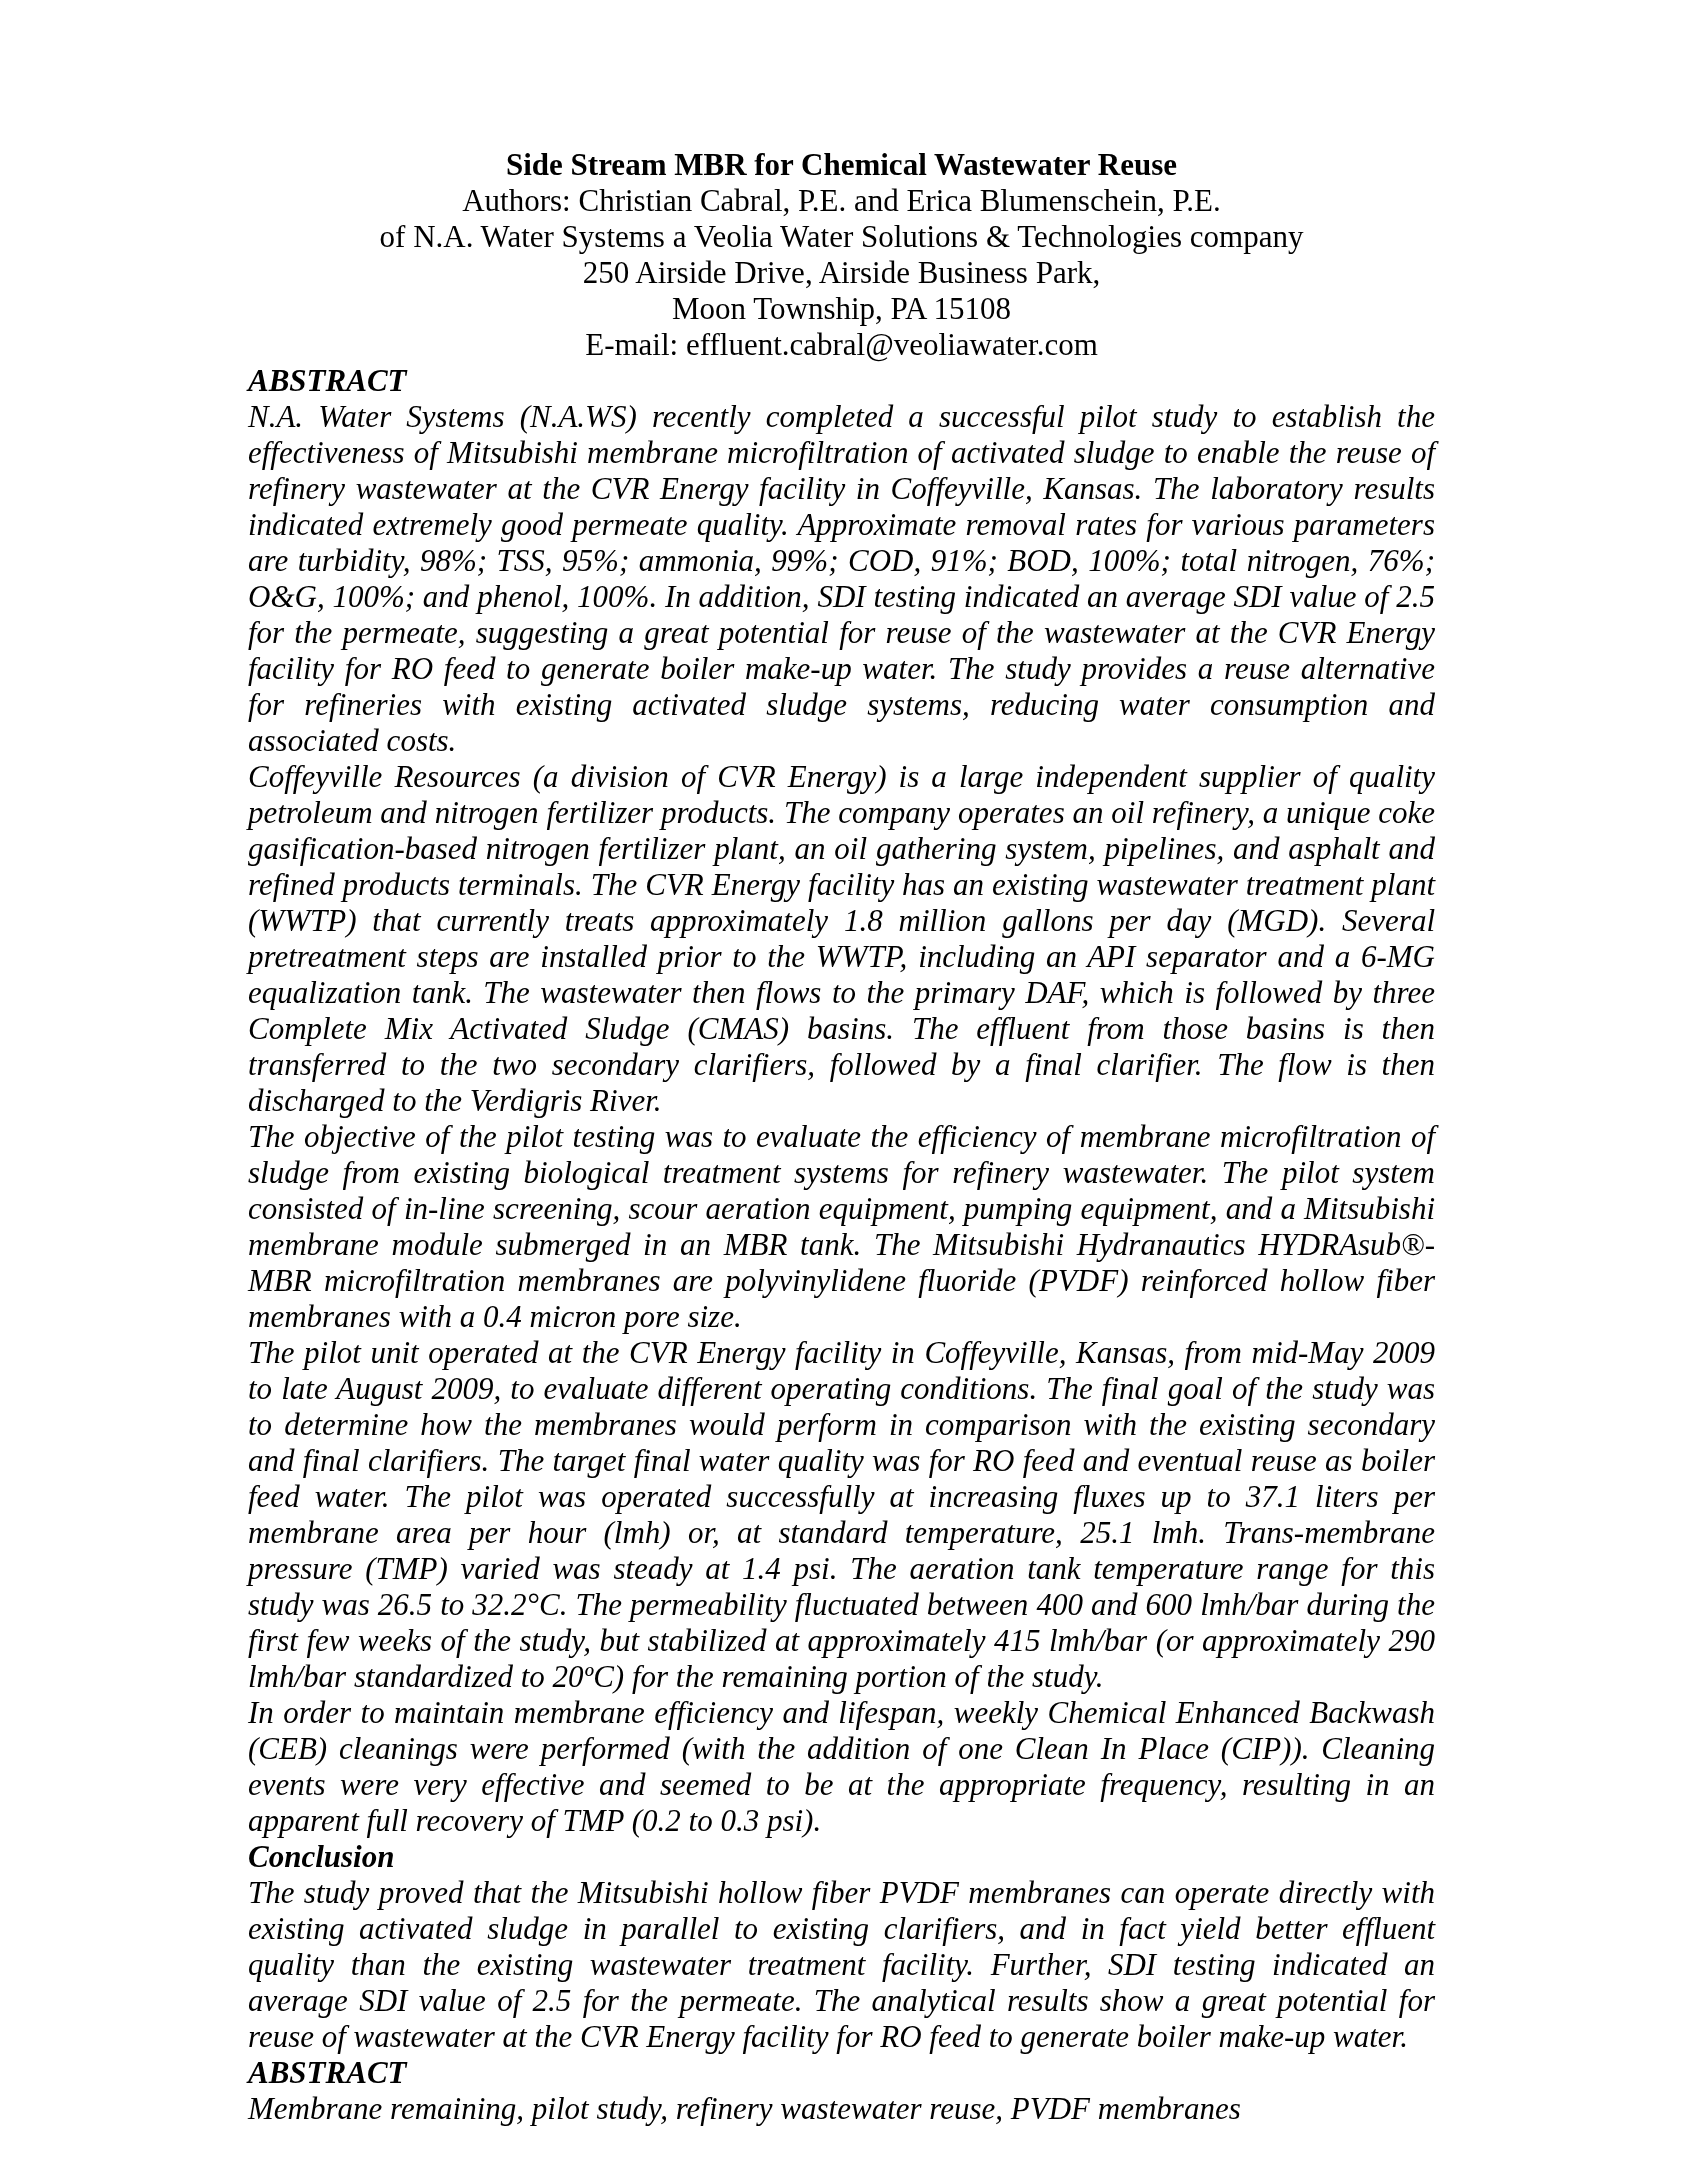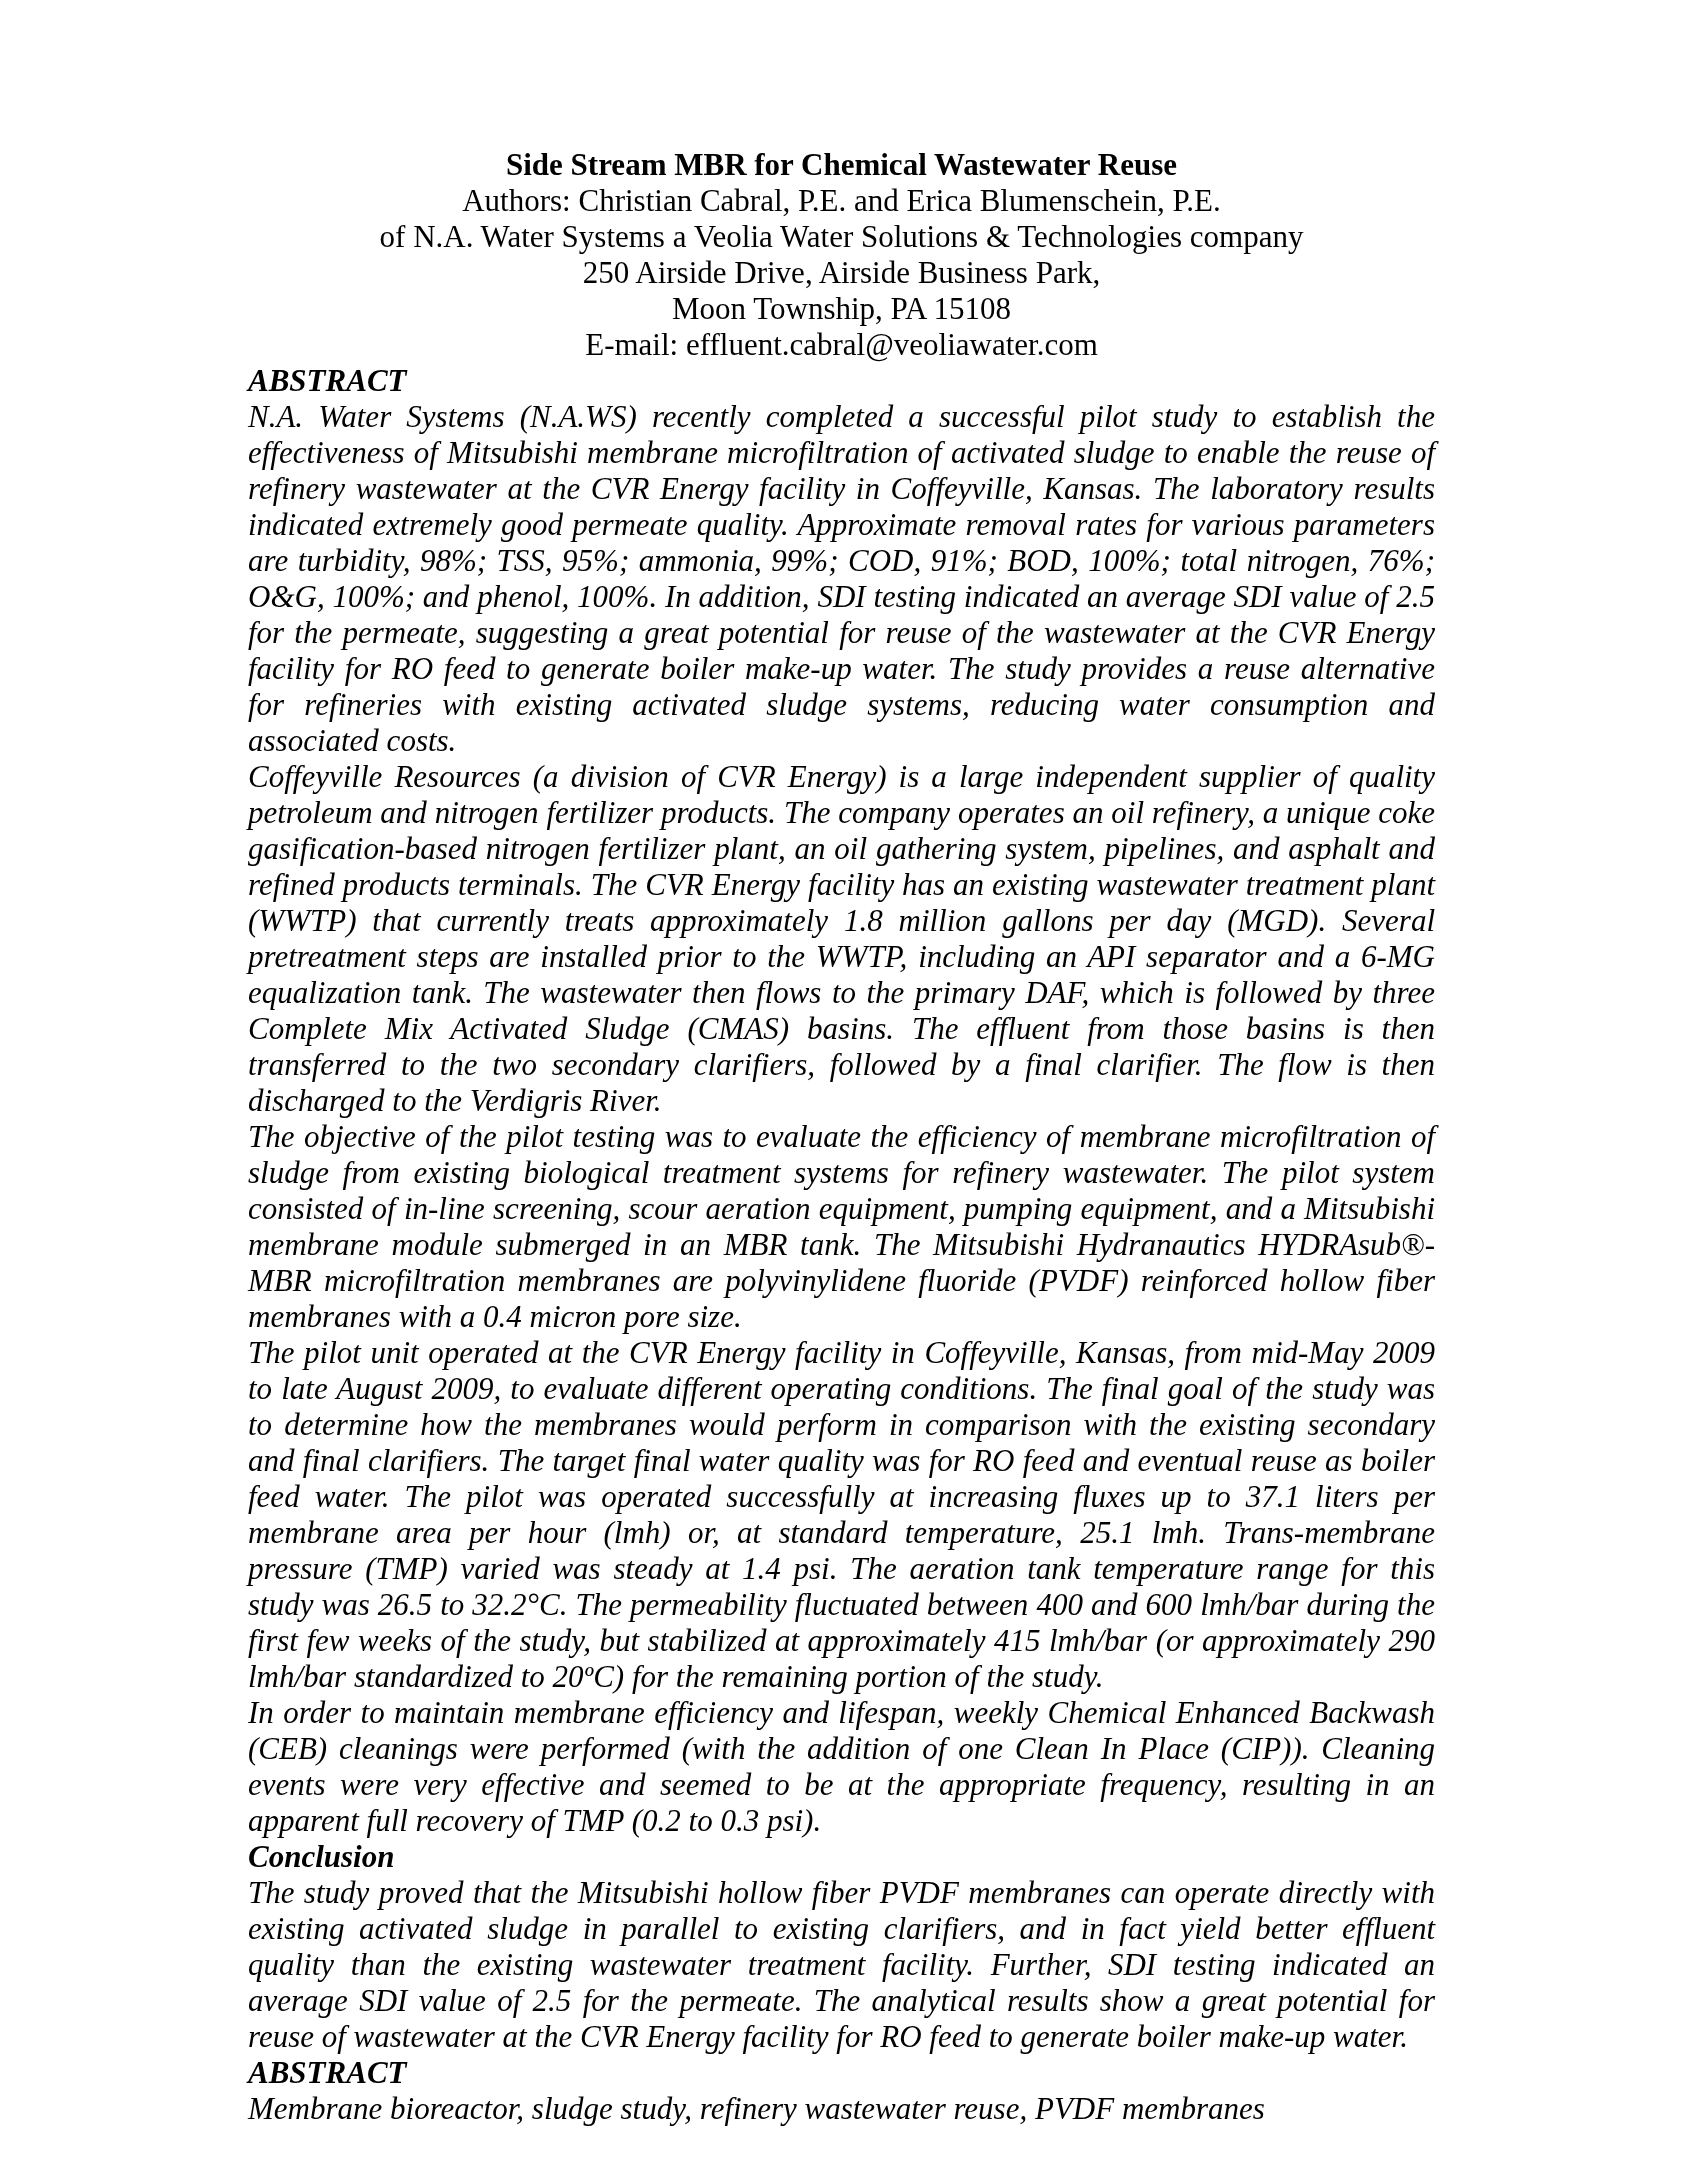--- a/index.html
+++ b/index.html
@@ -82,17 +82,17 @@
     <p class="body-par">In order to maintain membrane efficiency and lifespan, weekly Chemical Enhanced Backwash (CEB) cleanings were performed (with the addition of one Clean In Place (CIP)).  Cleaning events were very effective and seemed to be at the appropriate frequency, resulting in an apparent full recovery of TMP (0.2 to 0.3 psi).</p>
   </section>
 
   <section class="doc-section sec-gap-lg">
     <h2 class="sec-heading">Conclusion</h2>
     <p class="body-par">The study proved that the Mitsubishi hollow fiber PVDF membranes can operate directly with existing activated sludge in parallel to existing clarifiers, and in fact yield better effluent quality than the existing wastewater treatment facility.  Further, SDI testing indicated an average SDI value of 2.5 for the permeate.  The analytical results show a great potential for reuse of wastewater at the CVR Energy facility for RO feed to generate boiler make-up water.</p>
   </section>
 
   <section class="doc-section sec-gap-xl">
     <h2 class="sec-heading">ABSTRACT</h2>
-    <p class="keywords-line">Membrane bioreactor, sludge study, refinery wastewater reuse, PVDF membranes</p>
+    <p class="keywords-line">Membrane remaining, pilot study, refinery wastewater reuse, PVDF membranes</p>
   </section>
 
 </div>
 
 
 </body></html>

